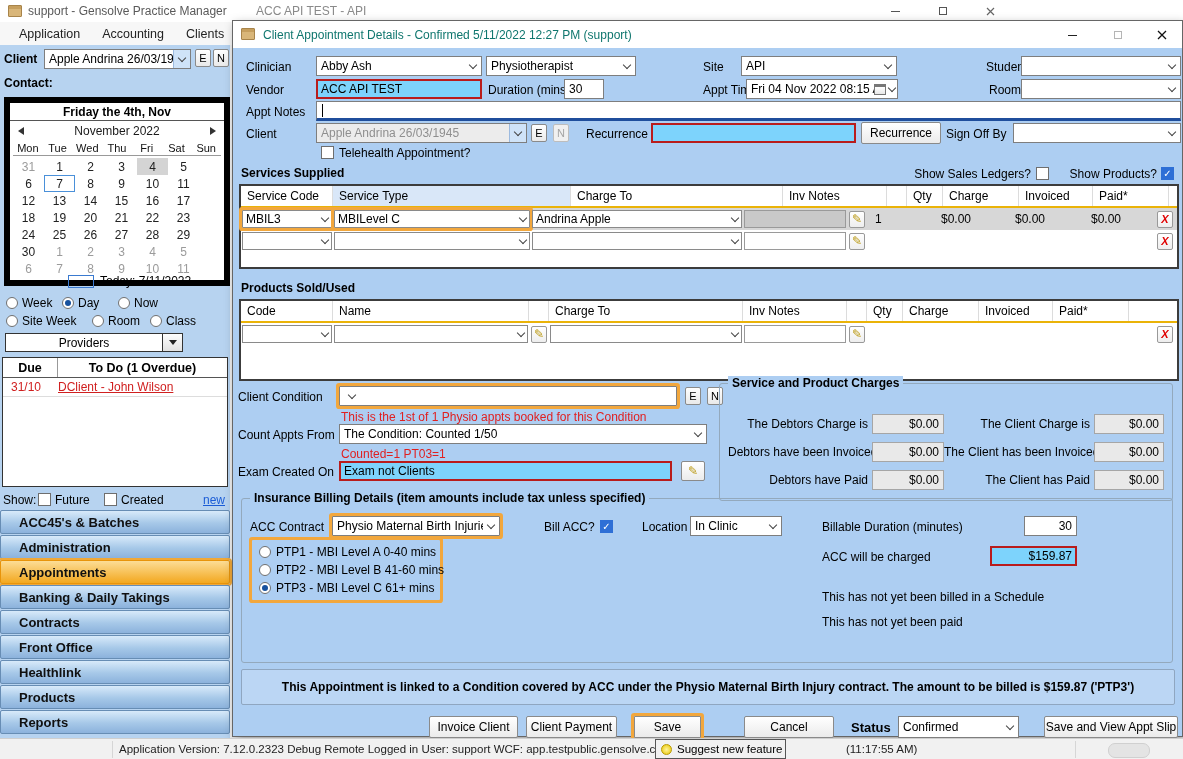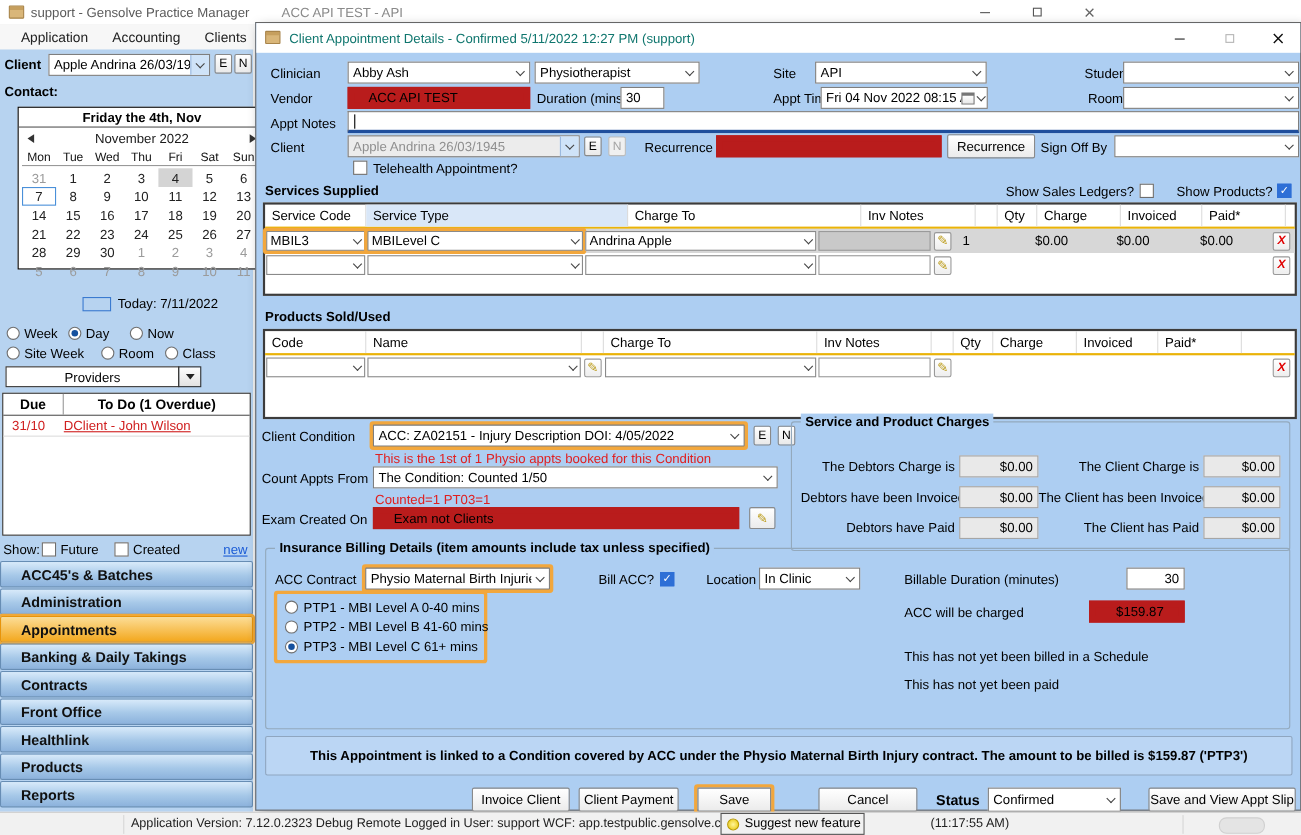--- a/index.html
+++ b/index.html
@@ -7,22 +7,22 @@
   .abs{position:absolute}
   .lbl{position:absolute;font-size:12px;color:#000;white-space:nowrap}
   .b{font-weight:bold}
   .cval{flex:1;overflow:hidden;white-space:nowrap}
   .combo{position:absolute;height:20px;background:#fff;border:1px solid #7e7e7e;display:flex;align-items:center;
     box-sizing:border-box;font-size:12px;padding-left:4px;color:#000}
   .combo.dis{background:#ececec;color:#8f8f8f}
   .arrowbox{width:16px;align-self:stretch;display:flex;align-items:center;justify-content:center;flex:none}
   .bluearrow{background:#cfe3f8;border-left:1px solid #9cbadf}
   .chev{width:5px;height:5px;border-right:1.4px solid #444;border-bottom:1.4px solid #444;transform:rotate(45deg);margin-top:-3px}
-  .sunk{position:absolute;height:20px;background:#b91c1c;border:6px solid #b91c1c;box-sizing:border-box;font-size:12px;
-    display:flex;align-items:center;padding:0 13px;color:#000}
+  .sunk{position:absolute;height:20px;background:#7dd3fc;border:2px solid #b91c1c;box-sizing:border-box;font-size:12px;
+    display:flex;align-items:center;padding:0 3px;color:#000}
   .inp{position:absolute;height:20px;background:#fff;border:1px solid #7e7e7e;box-sizing:border-box;font-size:12px;
     display:flex;align-items:center;padding:0 4px}
   .right{justify-content:flex-end}
   .btn{position:absolute;height:22px;background:linear-gradient(#ffffff,#ebebeb);border:1px solid #8a8a8a;border-radius:2px;
     font-size:12px;display:flex;align-items:center;justify-content:center;box-sizing:border-box;color:#000}
   .sbtn{position:absolute;width:16px;height:18px;background:linear-gradient(#fff,#e9e9e9);border:1px solid #8a8a8a;
     font-size:11px;display:flex;align-items:center;justify-content:center;box-sizing:border-box;border-radius:2px}
   .sbtn.disb{color:#a5a5a5;background:#f0f0f0;border-color:#bdbdbd}
   .chk{position:absolute;width:13px;height:13px;background:#fff;border:1px solid #6e6e6e;box-sizing:border-box}
   .chk.on{background:#2e6fd6;border-color:#2e6fd6}
@@ -39,21 +39,21 @@
     box-shadow:inset 0 3px 0 #c69f5e;border-radius:1px}
   .titletxt{position:absolute;font-size:12px;color:#5a5a5a;white-space:nowrap}
   .wbtn{position:absolute;width:26px;height:18px;display:flex;align-items:center;justify-content:center}
   .glyph-min{width:9px;border-bottom:1.5px solid #555}
   .glyph-max{width:8px;height:8px;border:1.2px solid #555;box-sizing:border-box}
   .glyph-max.grayed{border-color:#b5b5b5}
   #menu-bar{position:absolute;left:0;top:22px;width:1183px;height:23px;background:#f7f7f7;display:flex;align-items:center;padding-left:8px}
   .menu-item{font-size:12.5px;color:#222;padding:3px 11px}
   
   #sidebar{position:absolute;left:0;top:45px;width:230px;height:693px;background:#b7d3f0}
-  #cal-panel{position:absolute;left:16px;top:52px;width:226px;height:148px;background:#fff;border:1px solid #000000;box-sizing:border-box}
+  #cal-panel{position:absolute;left:4px;top:52px;width:226px;height:189px;background:#fff;border:6px solid #000000;box-sizing:border-box}
   .cal-title{height:17px;display:flex;align-items:center;justify-content:center;font-size:12px;font-weight:bold;border-bottom:1px solid #555}
   .cal-month{height:19px;position:relative;display:flex;align-items:center;justify-content:center;font-size:12px;color:#1a1a1a}
   .tri-l{position:absolute;left:8px;top:6px;width:0;height:0;border-top:4px solid transparent;border-bottom:4px solid transparent;border-right:6px solid #333}
   .tri-r{position:absolute;right:8px;top:6px;width:0;height:0;border-top:4px solid transparent;border-bottom:4px solid transparent;border-left:6px solid #333}
   #cal-dow{display:flex;height:15px;margin:0 3px;border-bottom:1px solid #999}
   .dow{width:31px;display:flex;align-items:center;justify-content:center;font-size:11px;color:#111}
   #cal-grid{display:flex;flex-wrap:wrap;margin:2px 3px 0}
   .cal-cell{width:31px;height:17px;display:flex;align-items:center;justify-content:center;font-size:12px;color:#222;box-sizing:border-box}
   .cal-cell.muted{color:#9b9b9b}
   .cal-cell.selcell{background:#d4d4d4}
@@ -548,21 +548,20 @@
       <div class="td" style="width:76px"></div>
       <div class="td" style="flex:1"></div>
       <div class="td" style="width:24px">
           <span class="tool xbtn"></span>
         </div>
     </div>
   </div>
 
   <div class="lbl" style="left:5px;top:369px">Client Condition</div>
   <div class="combo hl" style="left:106px;top:365px;width:338px">
-    <span class="cval">ACC: ZA02151 -  Injury Description DOI: 4/05/2022</span>
     <span class="arrowbox">
         <i class="chev"></i>
       </span>
   </div>
   <div class="sbtn" style="left:452px;top:366px">E</div>
   <div class="sbtn" style="left:474px;top:366px">N</div>
   <div class="rednote" style="left:108px;top:389px">This is the 1st of 1 Physio appts booked for this Condition</div>
   <div class="lbl" style="left:5px;top:407px">Count Appts From</div>
   <div class="combo" style="left:106px;top:403px;width:368px">
     <span class="cval">The Condition:   Counted 1/50</span>

